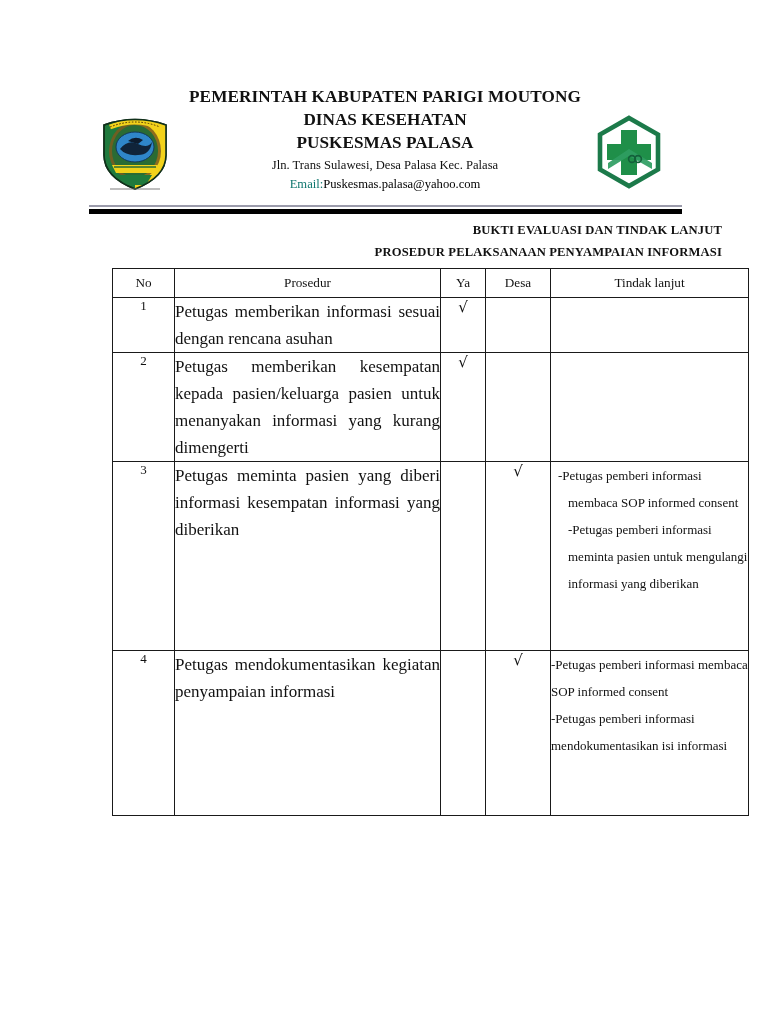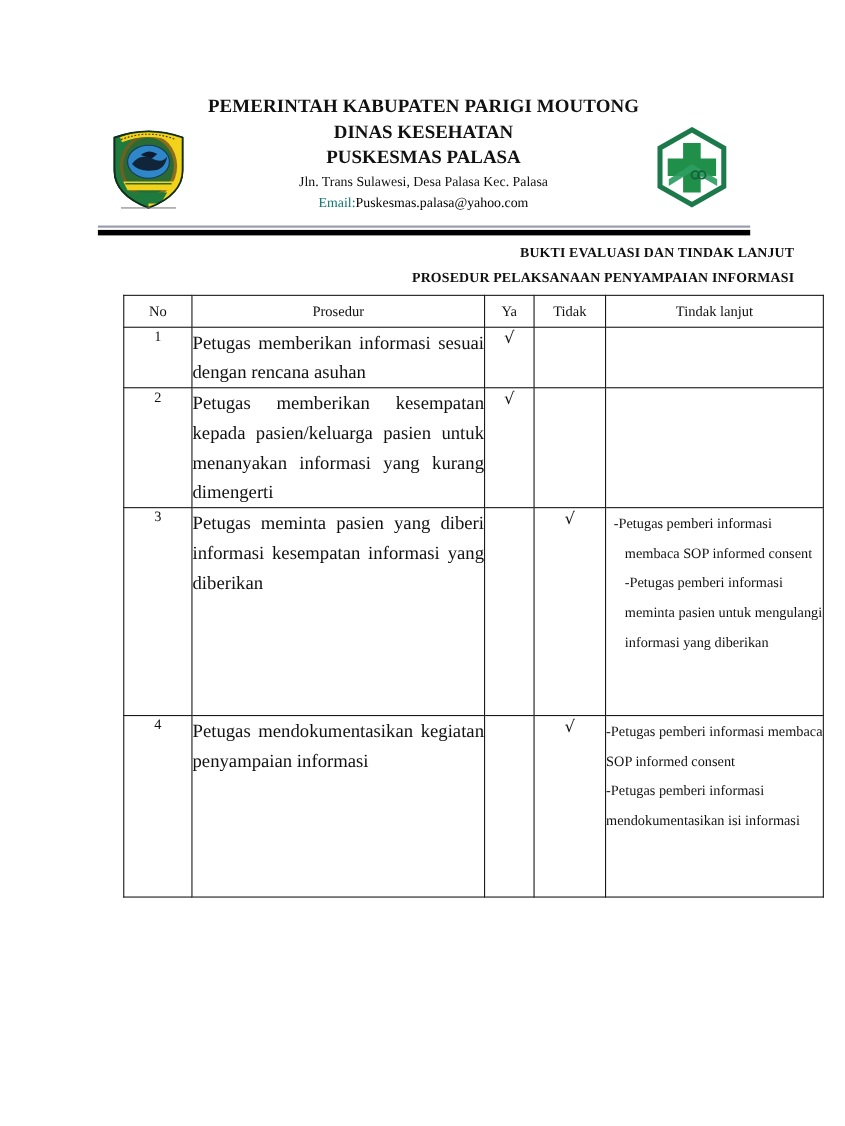--- a/index.html
+++ b/index.html
@@ -278,21 +278,21 @@
         <col class="col-pros">
         <col class="col-ya">
         <col class="col-tdk">
         <col class="col-tl">
     </colgroup>
     <thead>
       <tr>
         <td>No</td>
         <td>Prosedur</td>
         <td>Ya</td>
-        <td>Tidak</td>
+        <td>Desa</td>
         <td>Tindak lanjut</td>
       </tr>
     </thead>
     <tbody>
       <tr class="r1">
         <td class="cell-no">1</td>
         <td class="cell-pros">Petugas memberikan informasi sesuai dengan rencana asuhan</td>
         <td class="cell-mark">√</td>
         <td class="cell-mark"></td>
         <td class="cell-tl"></td>

